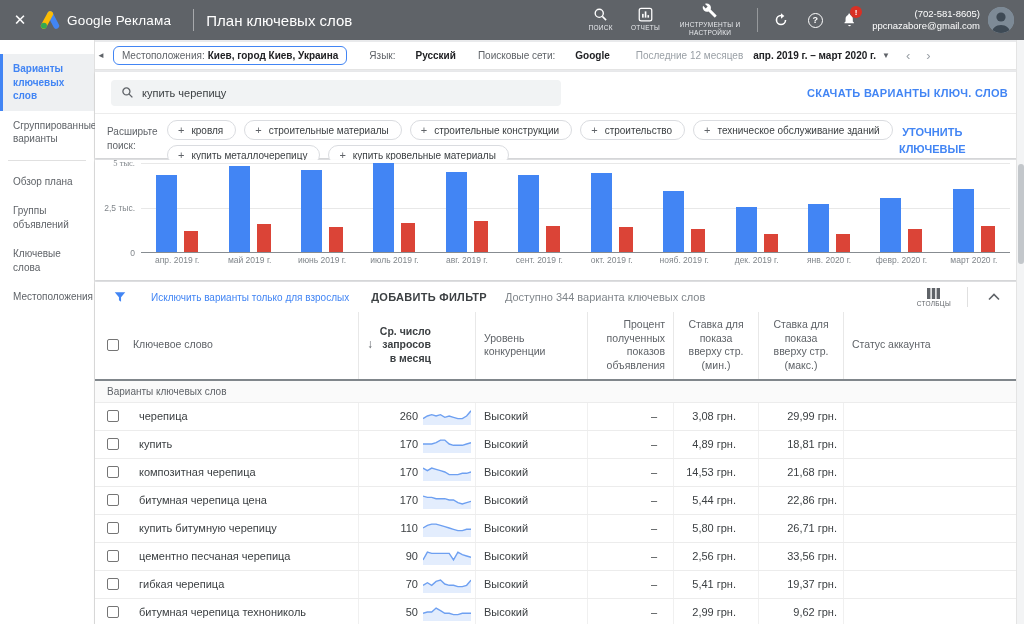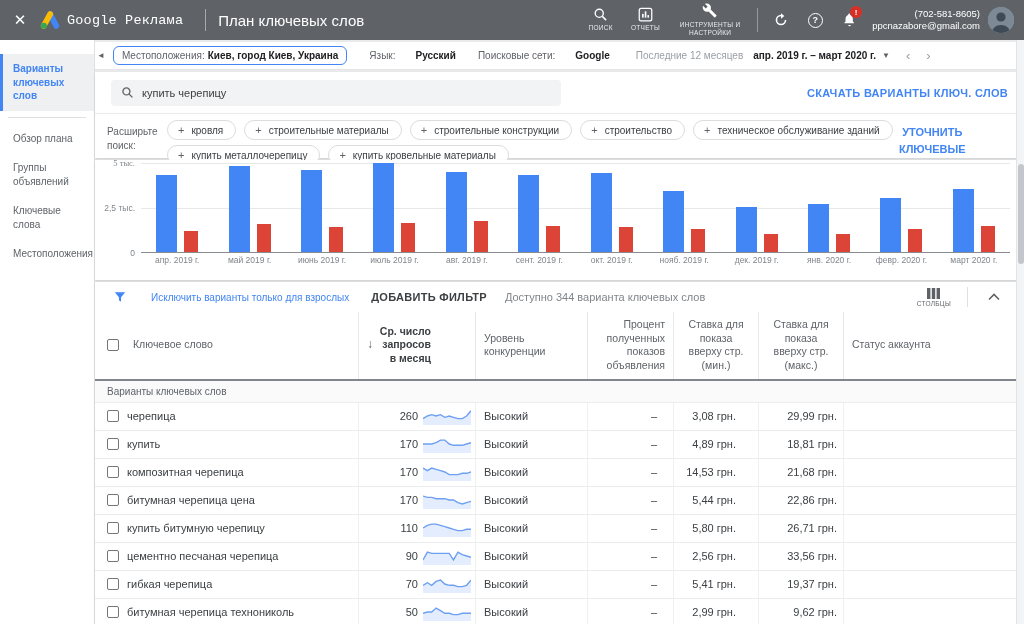--- a/index.html
+++ b/index.html
@@ -4,21 +4,21 @@
 <style>
   * { margin:0; padding:0; box-sizing:border-box; }
   html,body { width:1024px; height:624px; overflow:hidden; }
   body { font-family:"Liberation Sans","DejaVu Sans",sans-serif; background:#e9eaec; color:#3c4043; }
   #app { position:relative; width:1024px; height:624px; overflow:hidden; }
 
   
   .topbar { position:absolute; top:0; left:0; width:1024px; height:40px; background:#5f6368; display:flex; align-items:center; color:#fff; z-index:50; }
   .tb-close { width:40px; text-align:center; font-size:15px; color:#fff; cursor:pointer; }
   .tb-logo { display:flex; align-items:center; gap:7px; margin-right:10px; }
-  .tb-brand { font-size:13.5px; color:#fff; letter-spacing:.2px;font-family:Liberation Mono, monospace; }
+  .tb-brand { font-size:13.5px; color:#fff; letter-spacing:.2px; }
   .tb-sep { width:1px; height:22px; background:rgba(255,255,255,.45); margin:0 12px; }
   .tb-title { font-size:15px; color:#fff; font-weight:400; }
   .tb-right { margin-left:auto; display:flex; align-items:center; height:40px; }
   .tb-item { display:flex; flex-direction:column; align-items:center; justify-content:center; padding:0 9px; height:40px; cursor:pointer; }
   .tb-item svg { display:block; }
   .tb-item-label { font-size:6.5px; color:#e8eaed; margin-top:2px; text-transform:uppercase; letter-spacing:.3px; text-align:center; line-height:1.25; max-width:64px; }
   .tb-vdiv { width:1px; height:24px; background:rgba(255,255,255,.35); margin:0 6px; }
   .tb-ico { width:34px; height:40px; display:flex; align-items:center; justify-content:center; cursor:pointer; position:relative; }
   .help-circle { width:15px; height:15px; border:1.5px solid #fff; border-radius:50%; font-size:9px; font-weight:bold; display:flex; align-items:center; justify-content:center; color:#fff; }
   .bell-badge { position:absolute; top:6px; right:4px; width:12px; height:12px; background:#d93025; border-radius:50%; color:#fff; font-size:8px; font-weight:bold; display:flex; align-items:center; justify-content:center; }
@@ -91,21 +91,21 @@
   .th .h-searches .txt { text-align:right; font-weight:bold; color:#3c4043; flex:1; }
   .th .h-right { justify-content:flex-end; text-align:right; }
   .th .h-center { justify-content:center; text-align:center; }
   .sort-arrow { color:#5f6368; font-size:12px; }
 
   .section-row { height:22px; background:#fafafa; border-bottom:1px solid #ececec; display:flex; align-items:center; padding-left:12px; font-size:10px; color:#5f6368; }
 
   .trow { border-bottom:1px solid #ececec; }
   .trow > div { min-height:27px; display:flex; align-items:center; font-size:11px; color:#3c4043; padding:0 8px; }
   .trow > div:not(:first-child) { border-left:1px solid #f0f0f0; }
-  .cell-keyword { gap:8px; padding-left:12px !important; }
+  .cell-keyword { gap:20px; padding-left:12px !important; }
   .cell-searches { justify-content:flex-end; gap:5px; padding-right:4px !important; }
   .cell-right { justify-content:flex-end; }
   .cell-imp { padding-right:16px !important; }
   .cell-low { padding-right:22px !important; }
   .cell-high { padding-right:6px !important; }
   .checkbox { width:12px; height:12px; border:1.5px solid #757575; border-radius:2px; background:#fff; flex:none; cursor:pointer; }
   .spark { display:block; }
 
   
   .scrollbar { position:absolute; top:40px; right:0; width:8px; height:584px; background:#f3f4f5; border-left:1px solid #e4e4e4; z-index:60; }
@@ -176,20 +176,21 @@
             <rect width="26" height="26" fill="#7d8a96"></rect>
             <circle cx="13" cy="10" r="4.6" fill="#3e4a55"></circle>
             <path d="M4 26c0-5 4-8 9-8s9 3 9 8z" fill="#3e4a55"></path>
           </svg>
       </div>
     </div>
   </div>
 
   <div class="sidebar">
     <div class="sb-item active">Варианты ключевых слов</div>
+    <div class="sb-item">Сгруппированные варианты</div>
     <div class="sb-div"></div>
     <div class="sb-item">Обзор плана</div>
     <div class="sb-item">Группы объявлений</div>
     <div class="sb-item">Ключевые слова</div>
     <div class="sb-item">Местоположения</div>
   </div>
 
   <div class="main">
 
     <div class="filterbar">

